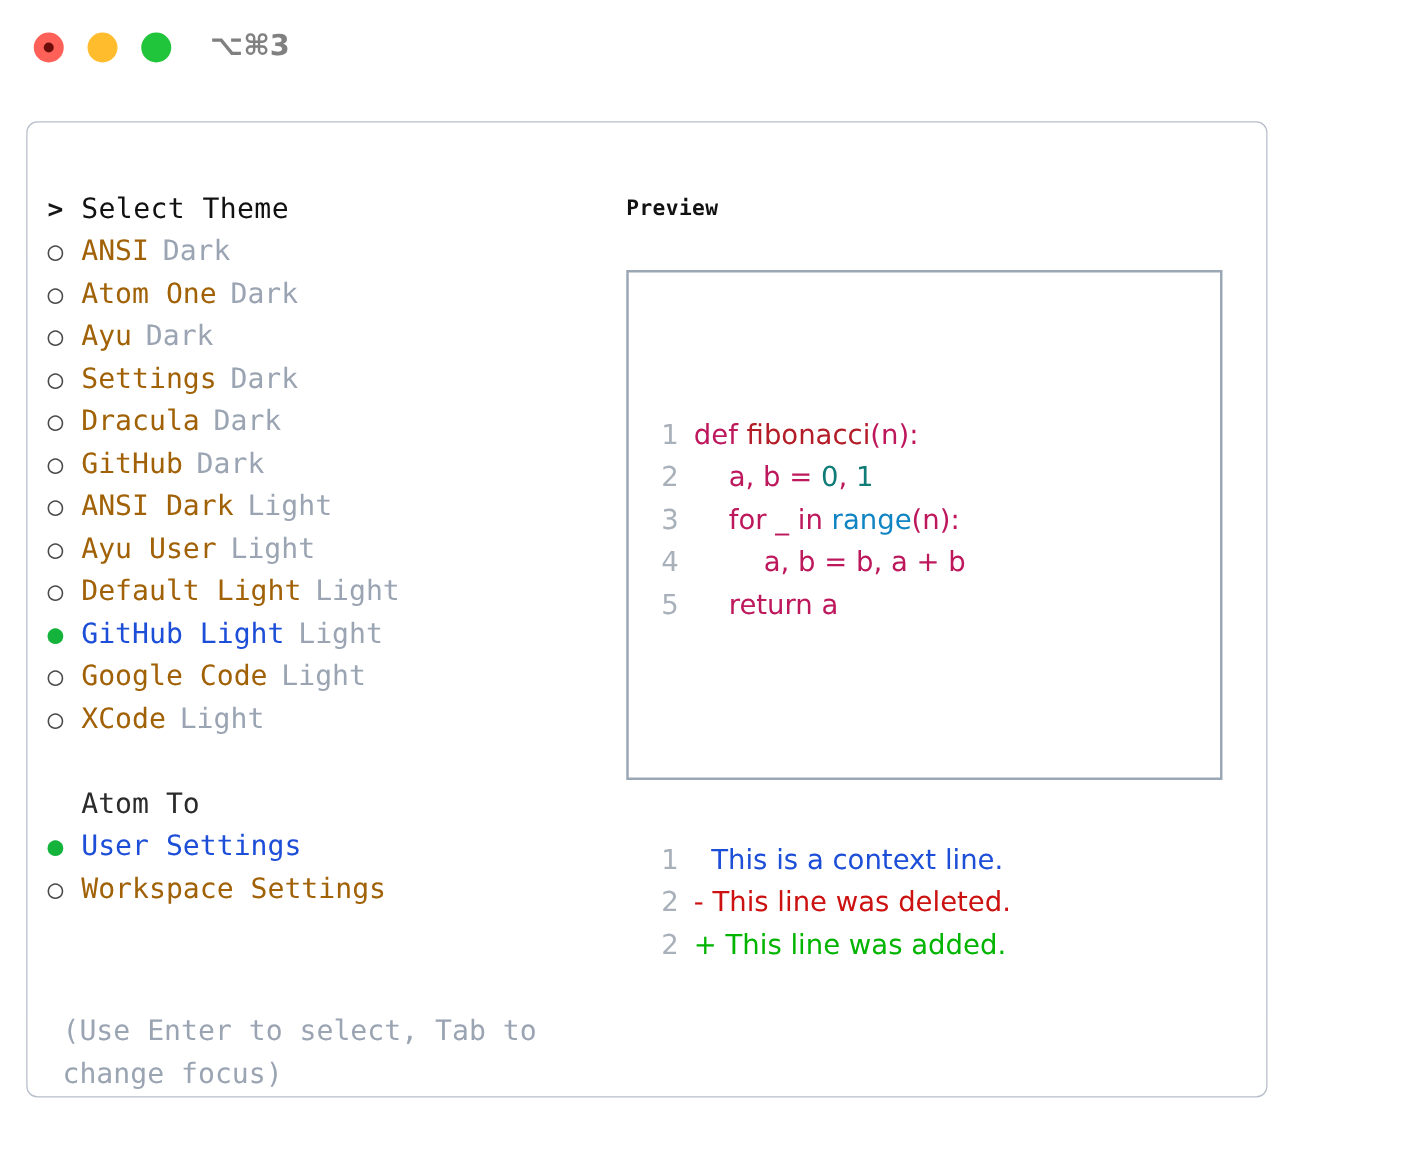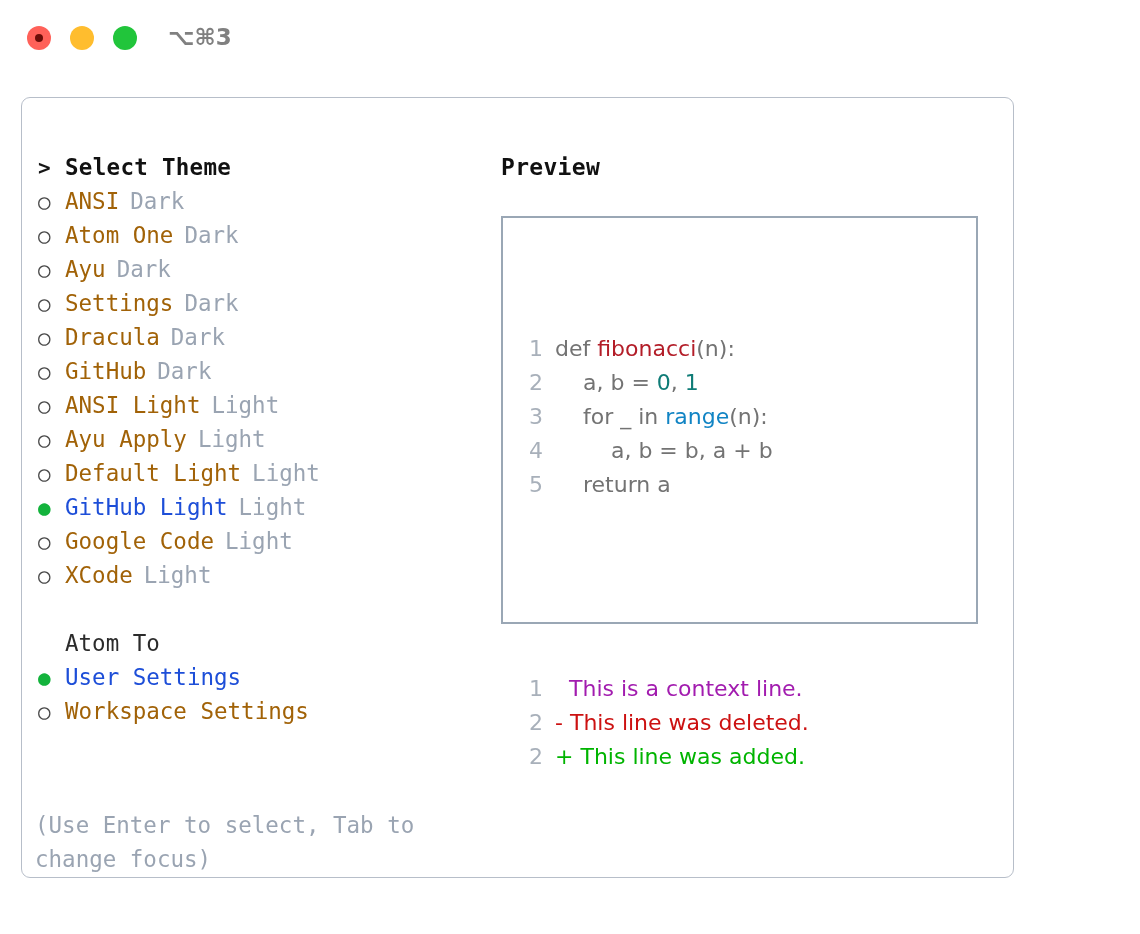--- a/index.html
+++ b/index.html
@@ -112,51 +112,51 @@
   }
   .bullet.sel { color: #13b33c; }
   .bullet.caret {
     color: #161616;
     font-weight: 700;
   }
   .name { color: #a16207; }
   .name.sel { color: #1d4ed8; }
   .header-title {
     color: #111111;
-    font-weight: 700;
+    font-weight: 400;
     letter-spacing: 0.3px;
   }
   .tag {
     color: #9aa4b2;
     margin-left: 11px;
   }
   .group-label {
     color: #2b2b2b;
   }
   .spacer { height: 34px; }
 
   .hint {
     position: absolute;
-    left: 13px;
+    left: 28px;
     top: 710px;
     width: 420px;
     font-size: 22.5px;
     line-height: 34px;
     color: #9aa4b2;
   }
 
   
   .right-col {
     position: absolute;
     left: 479px;
     top: 52px;
     width: 500px;
   }
   .preview-title {
-    font-size: 23px;
+    font-size: 17px;
     line-height: 34px;
     font-weight: 700;
     color: #111111;
     letter-spacing: 0.3px;
   }
   .preview-box {
     margin-top: 32px;
     width: 477px;
     height: 408px;
     box-sizing: border-box;
@@ -175,26 +175,26 @@
   }
   .cline { display: flex; align-items: baseline; white-space: pre; }
   .lnum {
     display: inline-block;
     width: 28px;
     flex: 0 0 28px;
     text-align: right;
     color: #a8b0ba;
     margin-right: 12px;
   }
-  .ctext { color: #737373; }
+  .ctext { color: #be185d; }
   .tok-fn   { color: #b31d28; }
   .tok-num  { color: #0f7c77; }
   .tok-call { color: #1184c4; }
   .blankline { height: 34px; }
-  .diff-ctx { color: #a21caf; }
+  .diff-ctx { color: #1d4ed8; }
   .diff-del { color: #cc1111; }
   .diff-add { color: #00b400; }
 </style>
 </head>
 <body>
 
 <div class="window">
 
   <div class="titlebar">
     <div class="dots">
@@ -215,22 +215,22 @@
           <span class="header-title">Select Theme</span>
         </div>
 
         <div id="theme-list">
             <div class="row"><span class="bullet">○</span><span class="name">ANSI</span><span class="tag">Dark</span></div>
             <div class="row"><span class="bullet">○</span><span class="name">Atom One</span><span class="tag">Dark</span></div>
             <div class="row"><span class="bullet">○</span><span class="name">Ayu</span><span class="tag">Dark</span></div>
             <div class="row"><span class="bullet">○</span><span class="name">Settings</span><span class="tag">Dark</span></div>
             <div class="row"><span class="bullet">○</span><span class="name">Dracula</span><span class="tag">Dark</span></div>
             <div class="row"><span class="bullet">○</span><span class="name">GitHub</span><span class="tag">Dark</span></div>
-            <div class="row"><span class="bullet">○</span><span class="name">ANSI Light</span><span class="tag">Light</span></div>
-            <div class="row"><span class="bullet">○</span><span class="name">Ayu Apply</span><span class="tag">Light</span></div>
+            <div class="row"><span class="bullet">○</span><span class="name">ANSI Dark</span><span class="tag">Light</span></div>
+            <div class="row"><span class="bullet">○</span><span class="name">Ayu User</span><span class="tag">Light</span></div>
             <div class="row"><span class="bullet">○</span><span class="name">Default Light</span><span class="tag">Light</span></div>
             <div class="row"><span class="bullet sel">●</span><span class="name sel">GitHub Light</span><span class="tag">Light</span></div>
             <div class="row"><span class="bullet">○</span><span class="name">Google Code</span><span class="tag">Light</span></div>
             <div class="row"><span class="bullet">○</span><span class="name">XCode</span><span class="tag">Light</span></div>
           </div>
 
         <div class="spacer"></div>
 
         <div class="row">
           <span class="bullet"></span>

